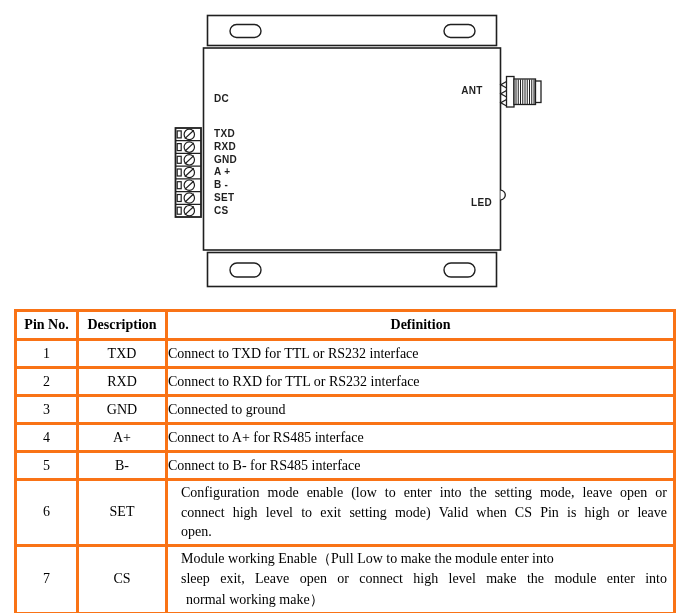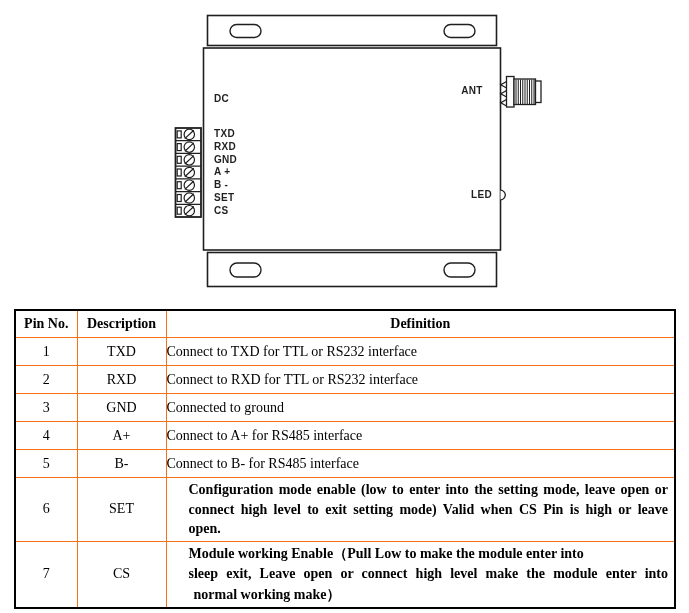--- a/index.html
+++ b/index.html
@@ -23,51 +23,51 @@
     font-size: 10px;
     letter-spacing: 0.3px;
     color: #1f1f1f;
     line-height: 13px;
     height: 13px;
     white-space: pre;
   }
   .label-dc  { left: 202px; top: 92px; }
   .pin-label { left: 202px; }
   .label-ant { left: 440px; top: 84px; width: 40px; text-align: center; }
-  .label-led { left: 440px; top: 188px; width: 40px; text-align: right; }
+  .label-led { left: 440px; top: 196px; width: 40px; text-align: right; }
 
   
   .pin-table-wrap { position: absolute; left: 14px; top: 309px; }
   table.pin-table {
     border-collapse: collapse;
     width: 662px;
     table-layout: fixed;
     border: 2px solid #000;
     font-family: "Liberation Serif", serif;
   }
   .pin-table th, .pin-table td {
-    border: 1px solid #f97316;
+    border: 3px solid #f97316;
     font-size: 14px;
     padding: 0;
     vertical-align: middle;
   }
   .pin-table th {
     font-weight: bold;
     text-align: center;
     height: 26px;
     font-size: 14px;
   }
   .col-pin { width: 62px; }
   .col-def { width: 89px; }
   .cell-center { text-align: center; }
   .cell-desc { text-align: left; padding: 0 7px 0 7px; }
   tr.r-single { height: 28px; }
   tr.r-set { height: 62px; }
   tr.r-cs  { height: 65px; }
-  .desc-lines { padding: 2px 6px 2px 22px; font-weight: bold; }
+  .desc-lines { padding: 2px 6px 2px 13px; }
   tr.r-set .dline { line-height: 19.5px; }
   tr.r-cs  .dline { line-height: 20.5px; }
   .dline { white-space: nowrap; overflow: visible; }
   .jline { text-align: justify; text-align-last: justify; white-space: normal; }
   .indent { padding-left: 5px; }
 </style>
 </head>
 <body>
 
 <div class="diagram">

